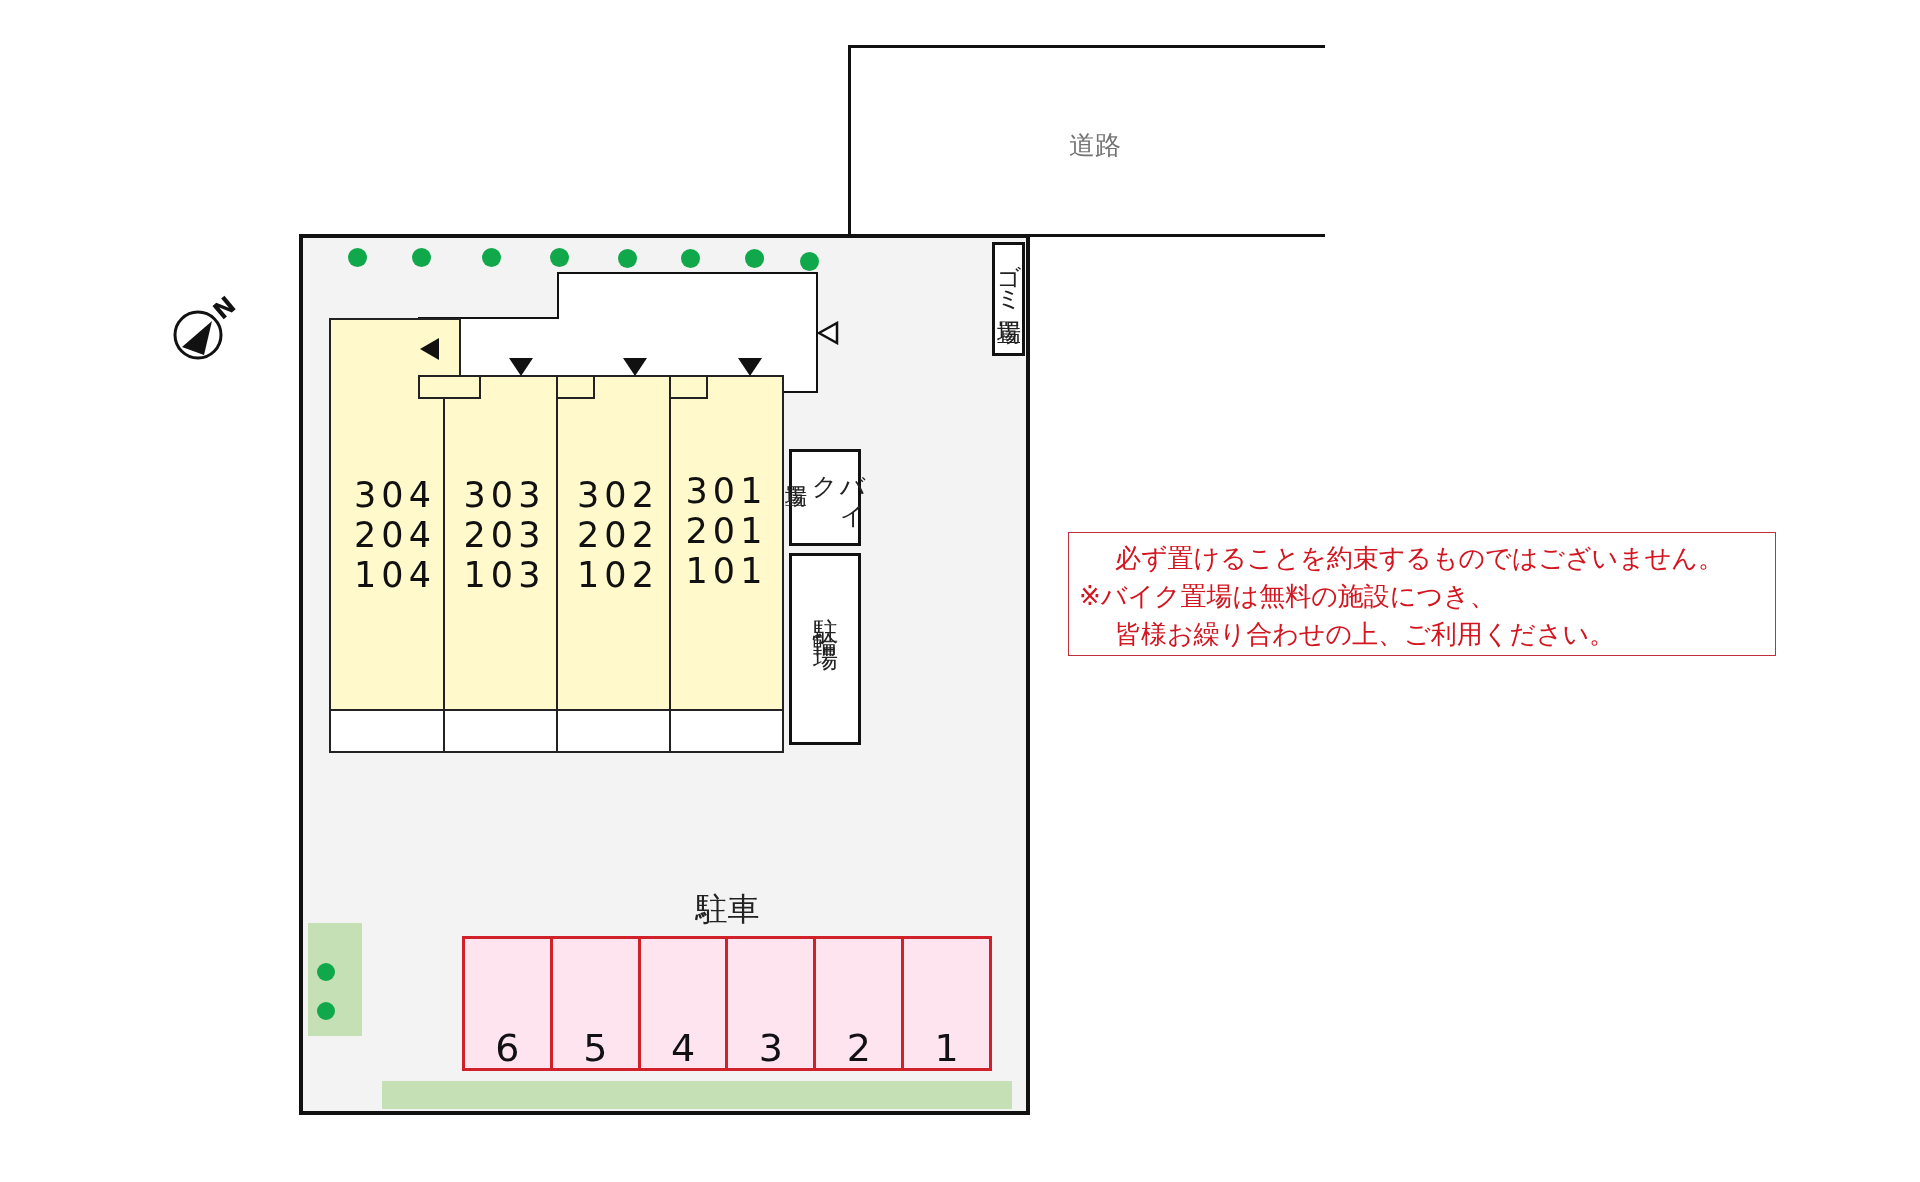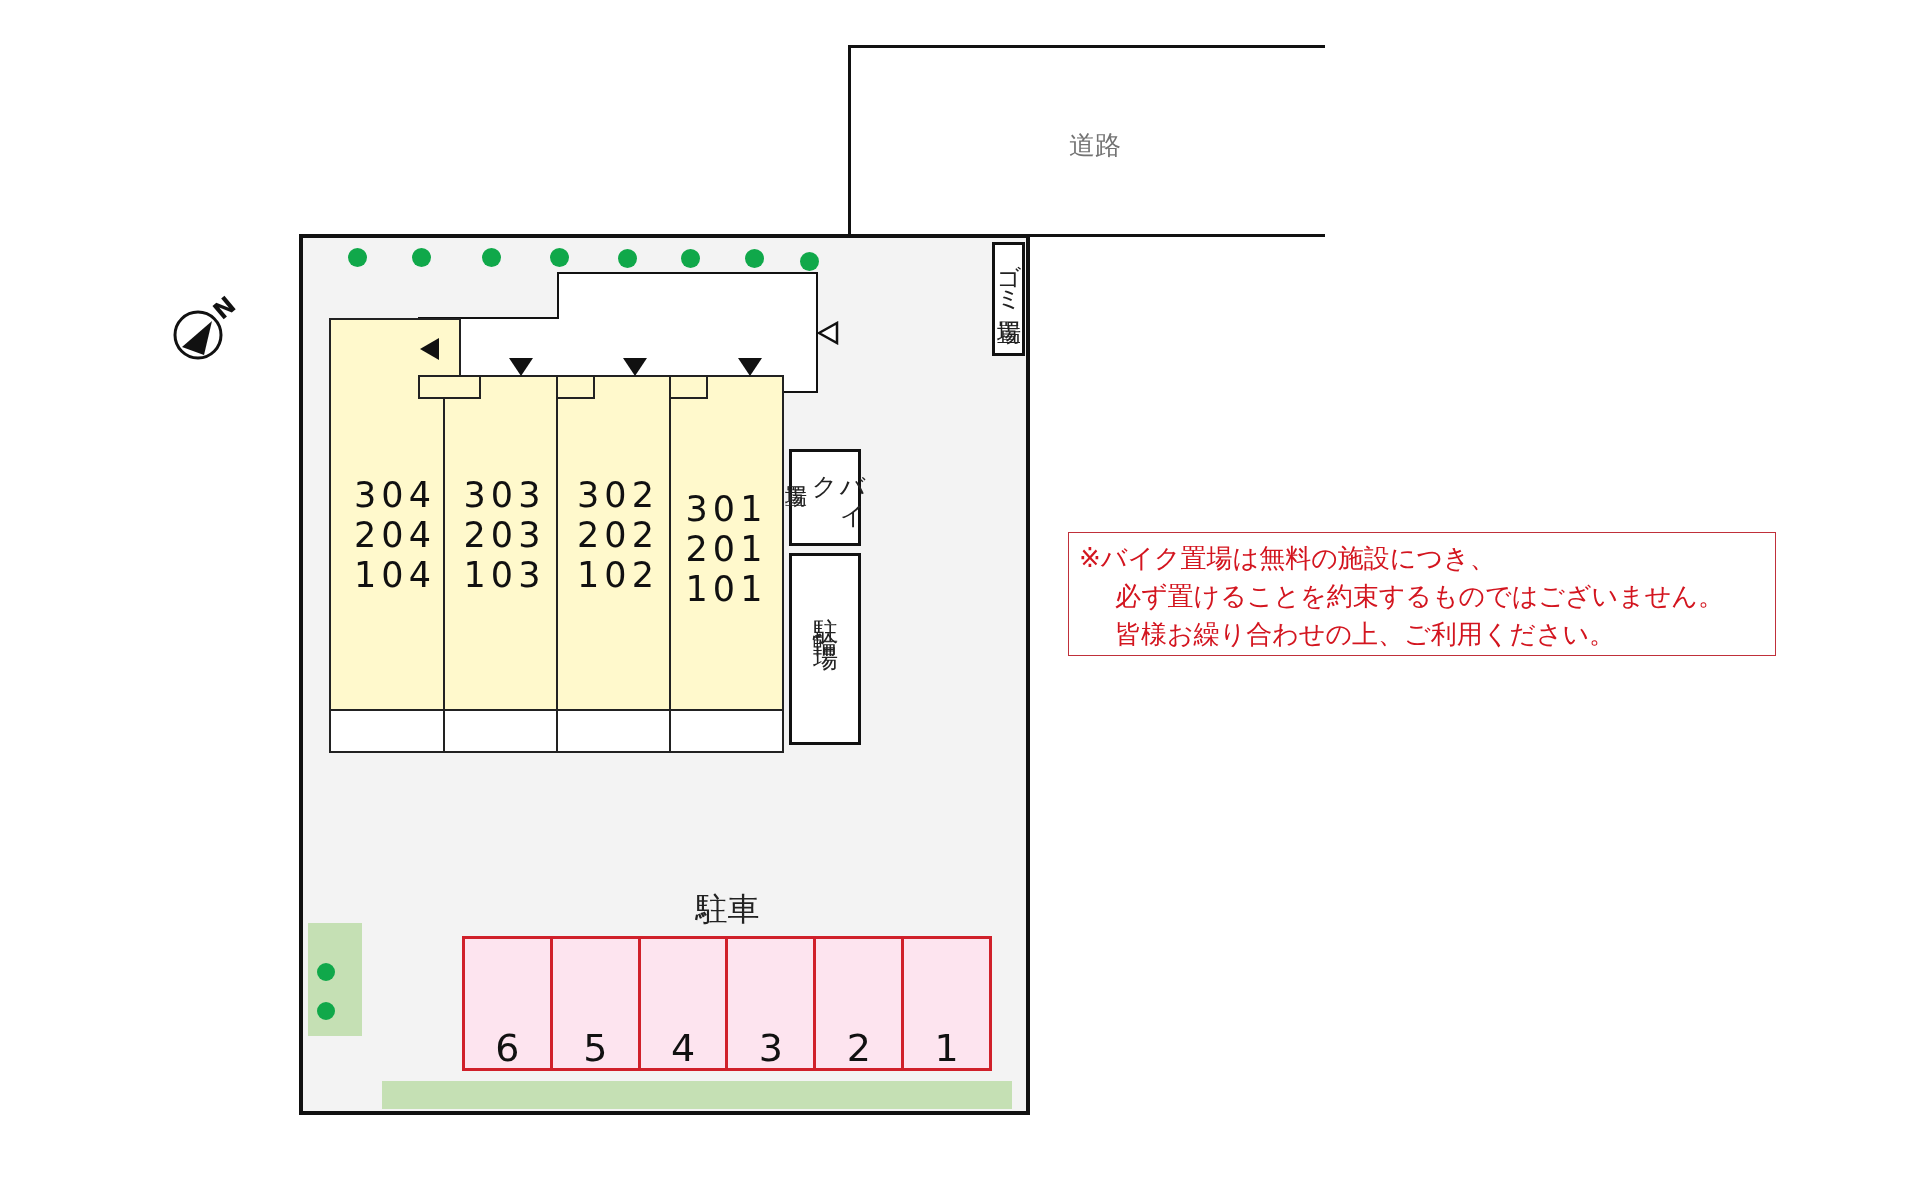--- a/index.html
+++ b/index.html
@@ -124,21 +124,21 @@
   <div class="unit-label" style="white-space:pre-line;top:98px;padding-left:8px;">303
 203
 103</div>
 </div>
 <div class="abs unit" style="left:556px;top:375px;width:124px;height:336px;">
   <div class="unit-label" style="white-space:pre-line;top:98px;">302
 202
 102</div>
 </div>
 <div class="abs unit" style="left:669px;top:375px;width:115px;height:336px;">
-  <div class="unit-label" style="white-space:pre-line;top:112px;">301
+  <div class="unit-label" style="white-space:pre-line;top:94px;">301
 201
 101</div>
 </div>
 
 <div class="abs door-box" style="left:418px;top:375px;width:63px;height:24px;"></div>
 <div class="abs door-box" style="left:556px;top:375px;width:39px;height:24px;"></div>
 <div class="abs door-box" style="left:669px;top:375px;width:39px;height:24px;"></div>
 
 <div class="abs balcony" style="left:329px;top:709px;width:116px;height:44px;"></div>
 <div class="abs balcony" style="left:443px;top:709px;width:115px;height:44px;"></div>
@@ -189,16 +189,16 @@
     <div class="stall-num">1</div>
   </div>
 </div>
 
 <div class="abs green-strip" style="left:308px;top:923px;width:54px;height:113px;"></div>
 <div class="abs tree" style="left:317px;top:963px;width:18px;height:18px;"></div>
 <div class="abs tree" style="left:317px;top:1002px;width:18px;height:18px;"></div>
 <div class="abs green-strip" style="left:382px;top:1081px;width:630px;height:28px;"></div>
 
 <div class="abs note">
+  <div class="note-line note-indent">必ず置けることを約束するものではございません。</div>
   <div class="note-line">※バイク置場は無料の施設につき、</div>
-  <div class="note-line note-indent">必ず置けることを約束するものではございません。</div>
   <div class="note-line note-indent">皆様お繰り合わせの上、ご利用ください。</div>
 </div>
 
 </body></html>

